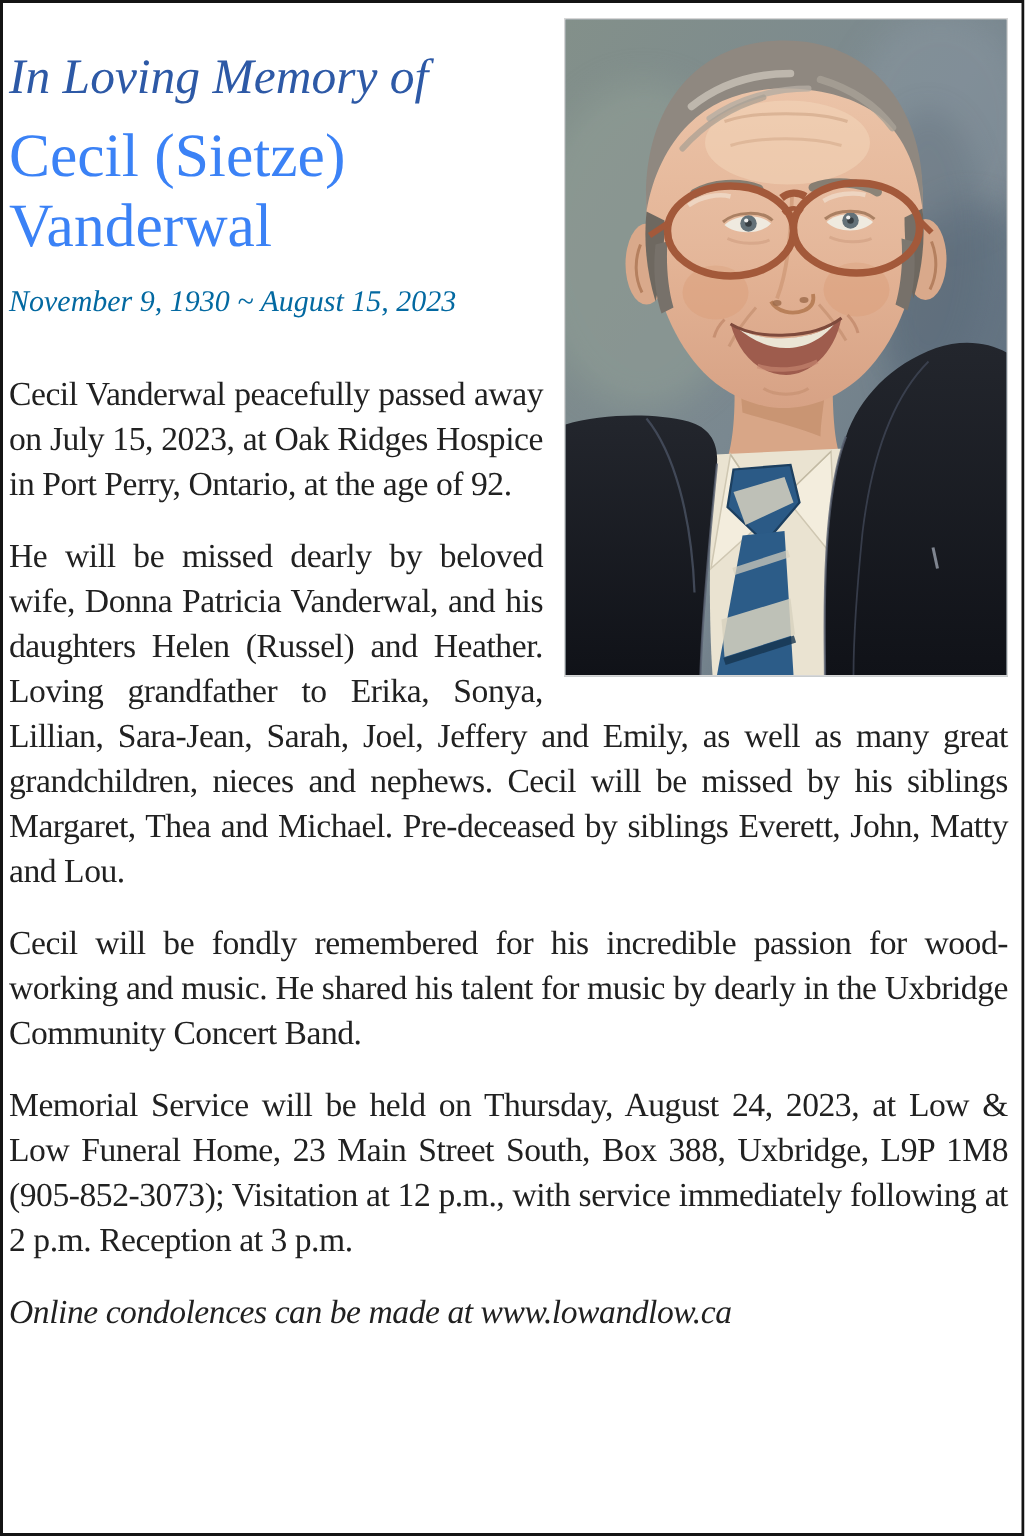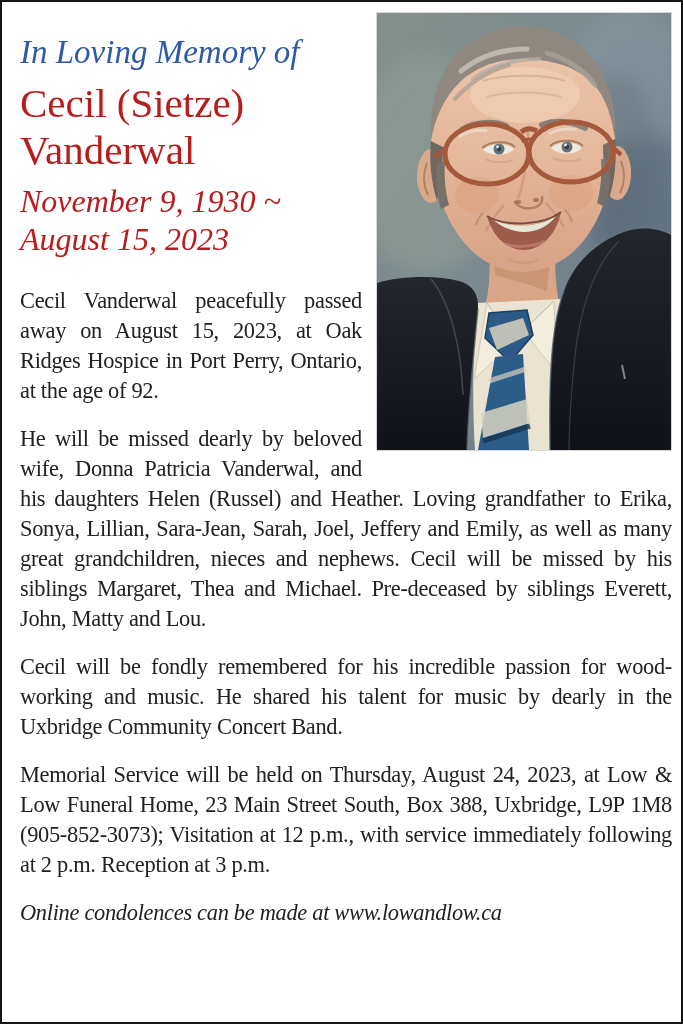--- a/index.html
+++ b/index.html
@@ -5,21 +5,21 @@
   html, body { margin: 0; padding: 0; background: #ffffff; }
   body {
     width: 683px; height: 1024px;
     font-family: "Liberation Serif", "DejaVu Serif", serif;
   }
   .page {
     box-sizing: border-box;
     width: 683px; height: 1024px;
     border: 2px solid #141414;
     background: #ffffff;
-    padding: 6px 9px 6px 18px;
+    padding: 6px 9px 6px 4px;
     overflow: hidden;
     color: #212121;
   }
   .photo-frame {
     float: right;
     width: 296px; height: 439px;
     margin: 4px 0 12px 14px;
     border: 1px solid #d6d6d6;
     box-sizing: border-box;
     background: #7c8a91;
@@ -29,28 +29,28 @@
     font-style: italic;
     font-size: 33px;
     line-height: 40px;
     color: #2d59a6;
     margin: 24px 0 0 0;
   }
   h1.deceased-name {
     font-size: 41px;
     line-height: 47px;
     font-weight: normal;
-    color: #b91c1c;
+    color: #3b82f6;
     margin: 8px 0 0 0;
   }
   .dates {
     font-style: italic;
-    font-size: 32px;
+    font-size: 20px;
     line-height: 38px;
-    color: #b91c1c;
+    color: #0369a1;
     margin: 8px 0 28px 0;
   }
   p.obit-par {
     font-size: 22.4px;
     line-height: 30px;
     letter-spacing: -0.3px;
     text-align: justify;
     margin: 0 0 18px 0;
   }
   p.obit-par:last-child { margin-bottom: 16px; font-style: italic; }
@@ -176,19 +176,19 @@
       <path d="M187,278 C180,296 176,320 174,355 C172,390 173,418 173,437" stroke="#596070" stroke-width="1.5" opacity="0.8" fill="none"></path>
       <path d="M242,228 C218,252 204,292 198,342 C194,382 192,412 192,437" stroke="#454c5c" stroke-width="1.2" opacity="0.7" fill="none"></path>
       <path d="M245,352 L248,366" stroke="#9aa0ac" stroke-width="2" opacity="0.8" fill="none"></path>
     </svg>
   </figure>
 
   <div class="tagline">In Loving Memory of</div>
   <h1 class="deceased-name">Cecil (Sietze) Vanderwal</h1>
   <div class="dates">November 9, 1930 ~ August 15, 2023</div>
 
-  <p class="obit-par">Cecil Vanderwal peacefully passed away on August 15, 2023, at Oak Ridges Hospice in Port Perry, Ontario, at the age of 92.</p>
+  <p class="obit-par">Cecil Vanderwal peacefully passed away on July 15, 2023, at Oak Ridges Hospice in Port Perry, Ontario, at the age of 92.</p>
   <p class="obit-par">He will be missed dearly by beloved wife, Donna Patricia Vanderwal, and his daughters Helen (Russel) and Heather. Loving grandfather to Erika, Sonya, Lillian, Sara-Jean, Sarah, Joel, Jeffery and Emily, as well as many great grandchildren, nieces and nephews. Cecil will be missed by his siblings Margaret, Thea and Michael. Pre-deceased by siblings Everett, John, Matty and Lou.</p>
   <p class="obit-par">Cecil will be fondly remembered for his incredible passion for wood-working and music. He shared his talent for music by dearly in the Uxbridge Community Concert Band.</p>
   <p class="obit-par">Memorial Service will be held on Thursday, August 24, 2023, at Low &amp; Low Funeral Home, 23 Main Street South, Box 388, Uxbridge, L9P 1M8 (905-852-3073); Visitation at 12 p.m., with service immediately following at 2 p.m.  Reception at 3 p.m.</p>
   <p class="obit-par">Online condolences can be made at www.lowandlow.ca</p>
 
 </div>
 
 </body></html>

